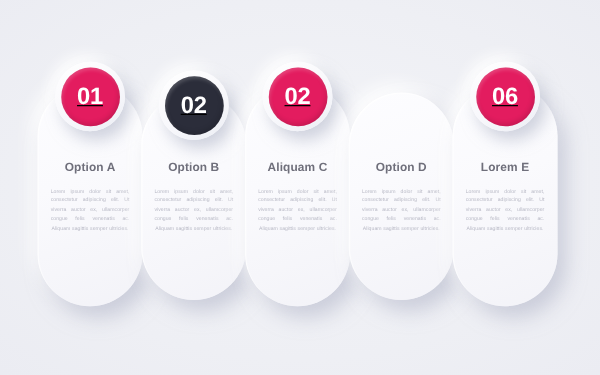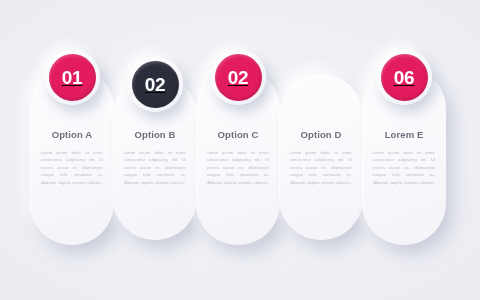--- a/index.html
+++ b/index.html
@@ -124,21 +124,21 @@
           <div class="card-text" style="margin-top: 9px;">Lorem ipsum dolor sit amet, consectetur adipiscing elit. Ut viverra auctor ex, ullamcorper congue felis venenatis ac. Aliquam sagittis semper ultricies.</div>
         </div>
         <div class="badge-wrap">
           <div class="badge" style="background: rgb(43, 45, 58);">
             <span>02</span>
           </div>
         </div>
       </div>
       <div class="card" style="left: 196px; top: 67px; height: 178px;">
         <div class="card-body" style="padding-top: 62px;">
-          <div class="card-title">Option C</div>
+          <div class="card-title">Aliquam C</div>
           <div class="card-text" style="margin-top: 9px;">Lorem ipsum dolor sit amet, consectetur adipiscing elit. Ut viverra auctor ex, ullamcorper congue felis venenatis ac. Aliquam sagittis semper ultricies.</div>
         </div>
         <div class="badge-wrap">
           <div class="badge" style="background: rgb(227, 28, 95);">
             <span>02</span>
           </div>
         </div>
       </div>
       <div class="card" style="left: 279px; top: 74px; height: 166px;">
         <div class="card-body" style="padding-top: 55px;">

